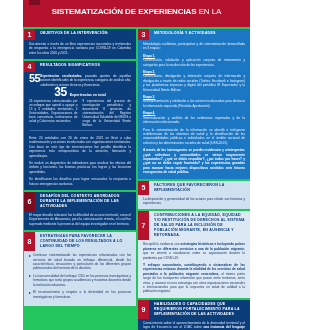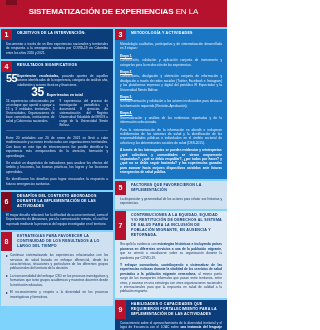--- a/index.html
+++ b/index.html
@@ -2,21 +2,21 @@
 <html><head>
 <meta charset="utf-8">
 <style>
   html,body{margin:0;padding:0;}
   body{
     width:255px;height:330px;
     background:#ffffff;
     font-family:"Liberation Sans", sans-serif;
     overflow:hidden;
   }
-  .poster{position:relative;width:227px;height:330px;background:#7dd3fc;}
+  .poster{position:relative;width:227px;height:330px;background:#22c55e;margin-left:23px;}
 
   
   .header{
     position:relative;
     background:#b5122e;
     height:27px;
     padding:3px 6px 0 6px;
     box-sizing:border-box;
     text-align:center;
   }

